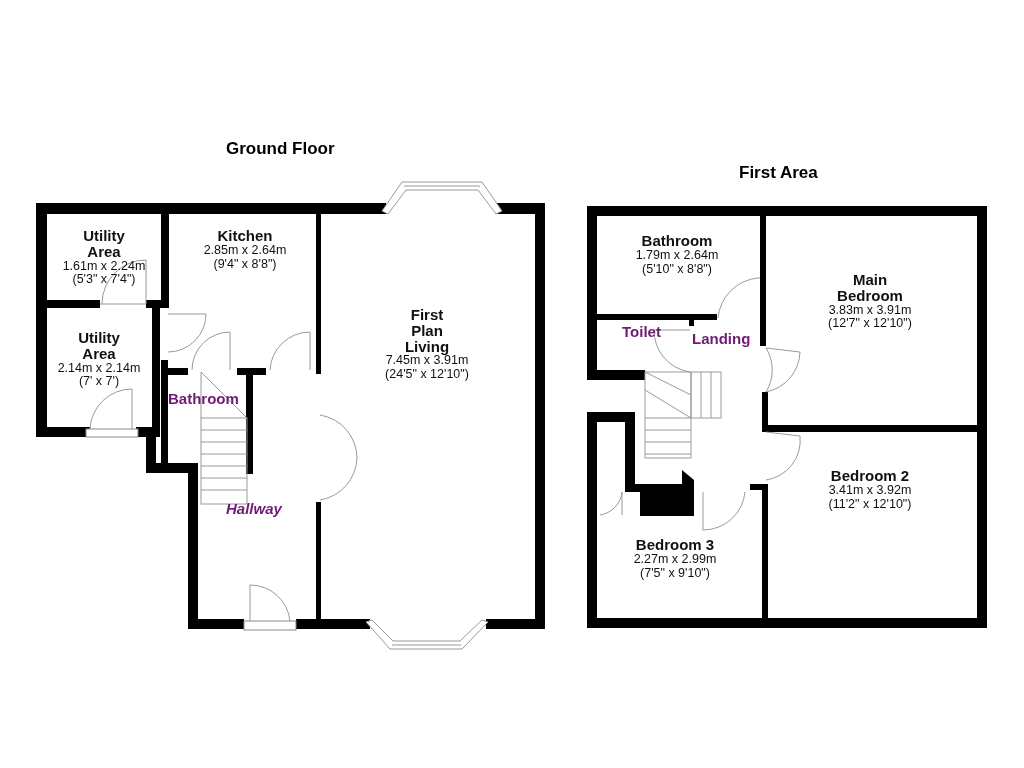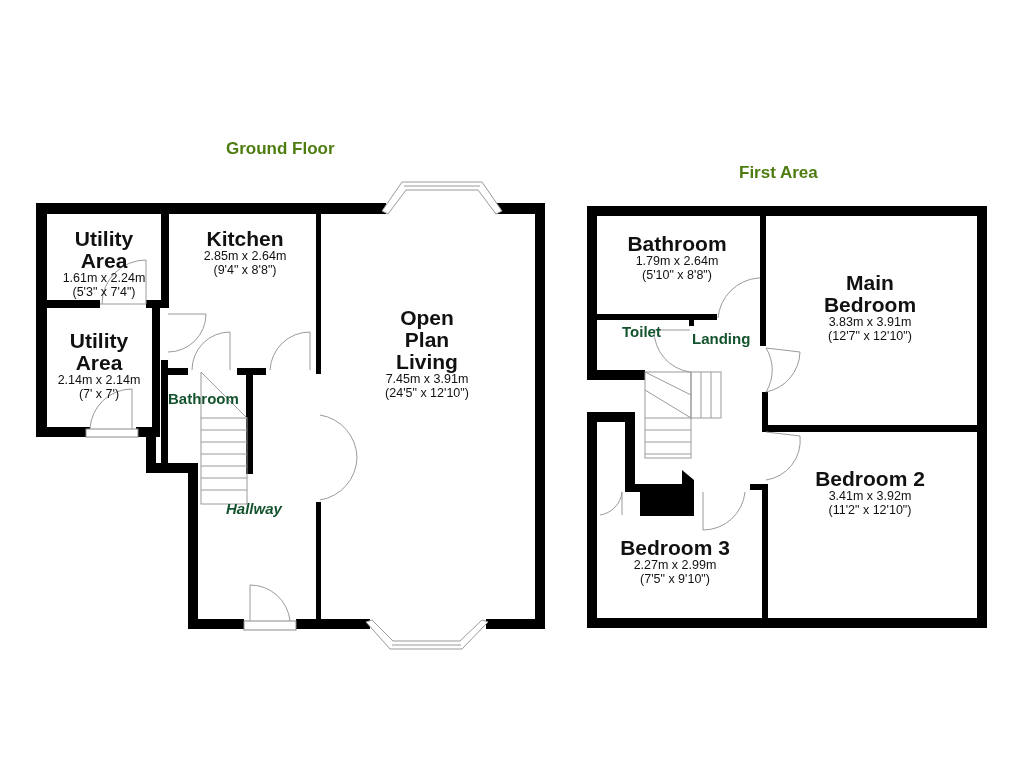--- a/index.html
+++ b/index.html
@@ -5,24 +5,24 @@
   html, body { margin:0; padding:0; background:#ffffff; }
   body { width:1024px; height:768px; position:relative; overflow:hidden;
          font-family:"Liberation Sans", "DejaVu Sans", sans-serif; }
   svg { position:absolute; left:0; top:0; }
   .wall { fill:#000000; }
   .thin { fill:none; stroke:#9a9a9a; stroke-width:1; }
   .door { fill:none; stroke:#9a9a9a; stroke-width:1; }
   .frame { fill:#ffffff; stroke:#8a8a8a; stroke-width:1; }
   .bay { fill:#ffffff; stroke:#9a9a9a; stroke-width:1; }
   .label { position:absolute; text-align:center; color:#111; line-height:1.05; }
-  .label .name { font-weight:bold; font-size:21px; display:block; }
+  .label .name { font-weight:bold; font-size:15px; display:block; }
   .label .dim { font-size:12.5px; display:block; line-height:1.1; }
-  .title { position:absolute; font-weight:bold; font-size:17px; color:#4d7c0f; }
-  .plain { position:absolute; font-weight:bold; font-size:15px; color:#14532d; }
+  .title { position:absolute; font-weight:bold; font-size:17px; color:#000000; }
+  .plain { position:absolute; font-weight:bold; font-size:15px; color:#701a75; }
 </style>
 </head>
 <body>
 
 <svg width="1024" height="768" viewBox="0 0 1024 768">
 
   <g>
 
     <rect class="wall" x="36" y="203" width="350" height="11"></rect>
 
@@ -175,21 +175,21 @@
   <span class="name">Area</span>
   <span class="dim">2.14m x 2.14m</span>
   <span class="dim">(7' x 7')</span>
 </div>
 <div class="label" style="left:180px; top:228px; width:130px;">
   <span class="name">Kitchen</span>
   <span class="dim">2.85m x 2.64m</span>
   <span class="dim">(9'4" x 8'8")</span>
 </div>
 <div class="label" style="left:360px; top:307px; width:134px;">
-  <span class="name">Open</span>
+  <span class="name">First</span>
   <span class="name">Plan</span>
   <span class="name">Living</span>
   <span class="dim">7.45m x 3.91m</span>
   <span class="dim">(24'5" x 12'10")</span>
 </div>
 <div class="plain" style="left:168px; top:390px;">Bathroom</div>
 <div class="plain" style="left:226px; top:500px;font-style:italic;">Hallway</div>
 
 <div class="label" style="left:612px; top:233px; width:130px;">
   <span class="name">Bathroom</span>

